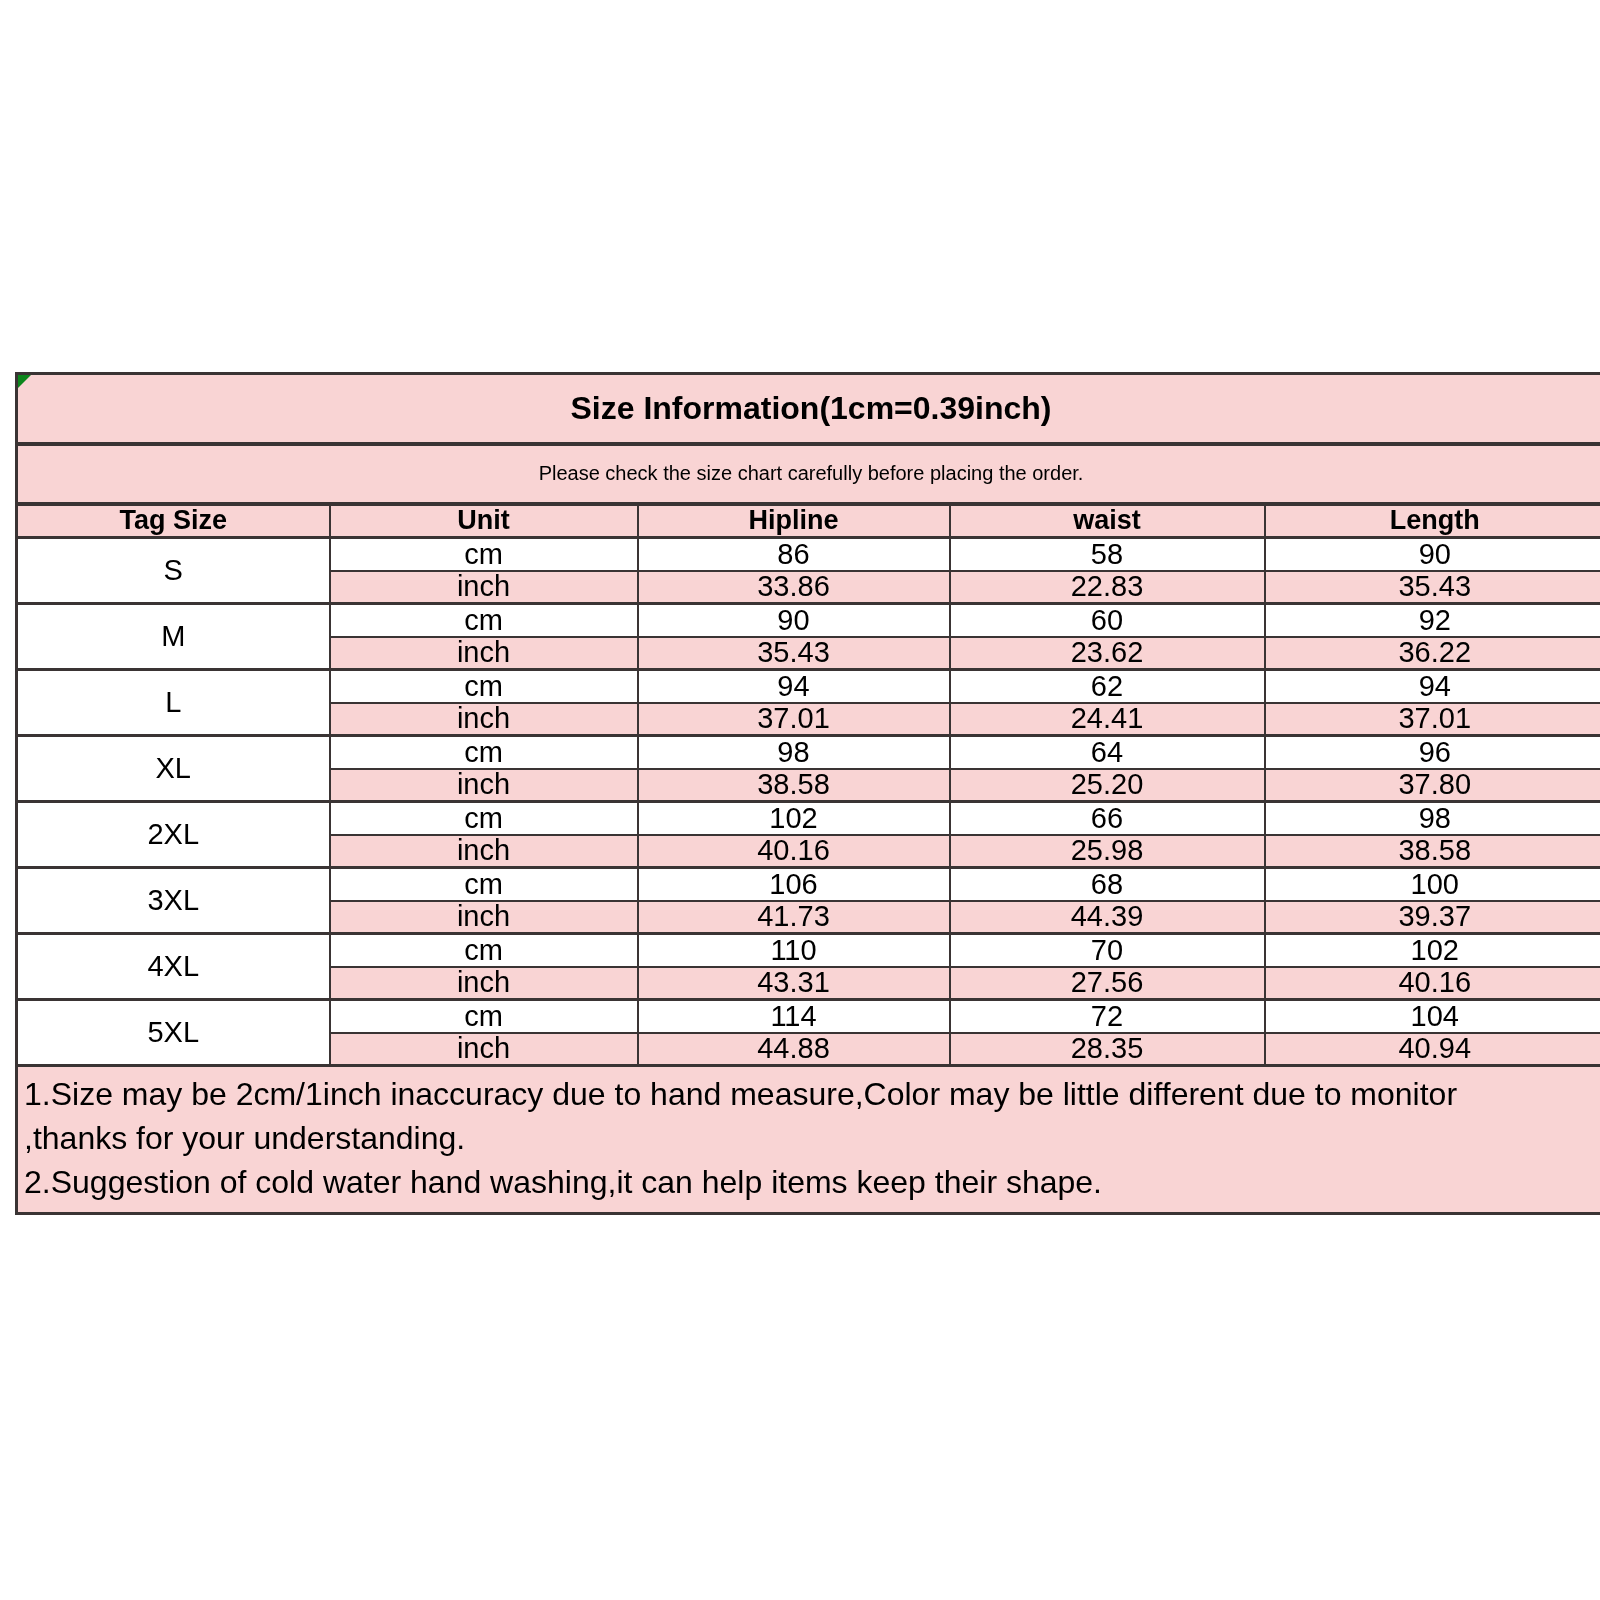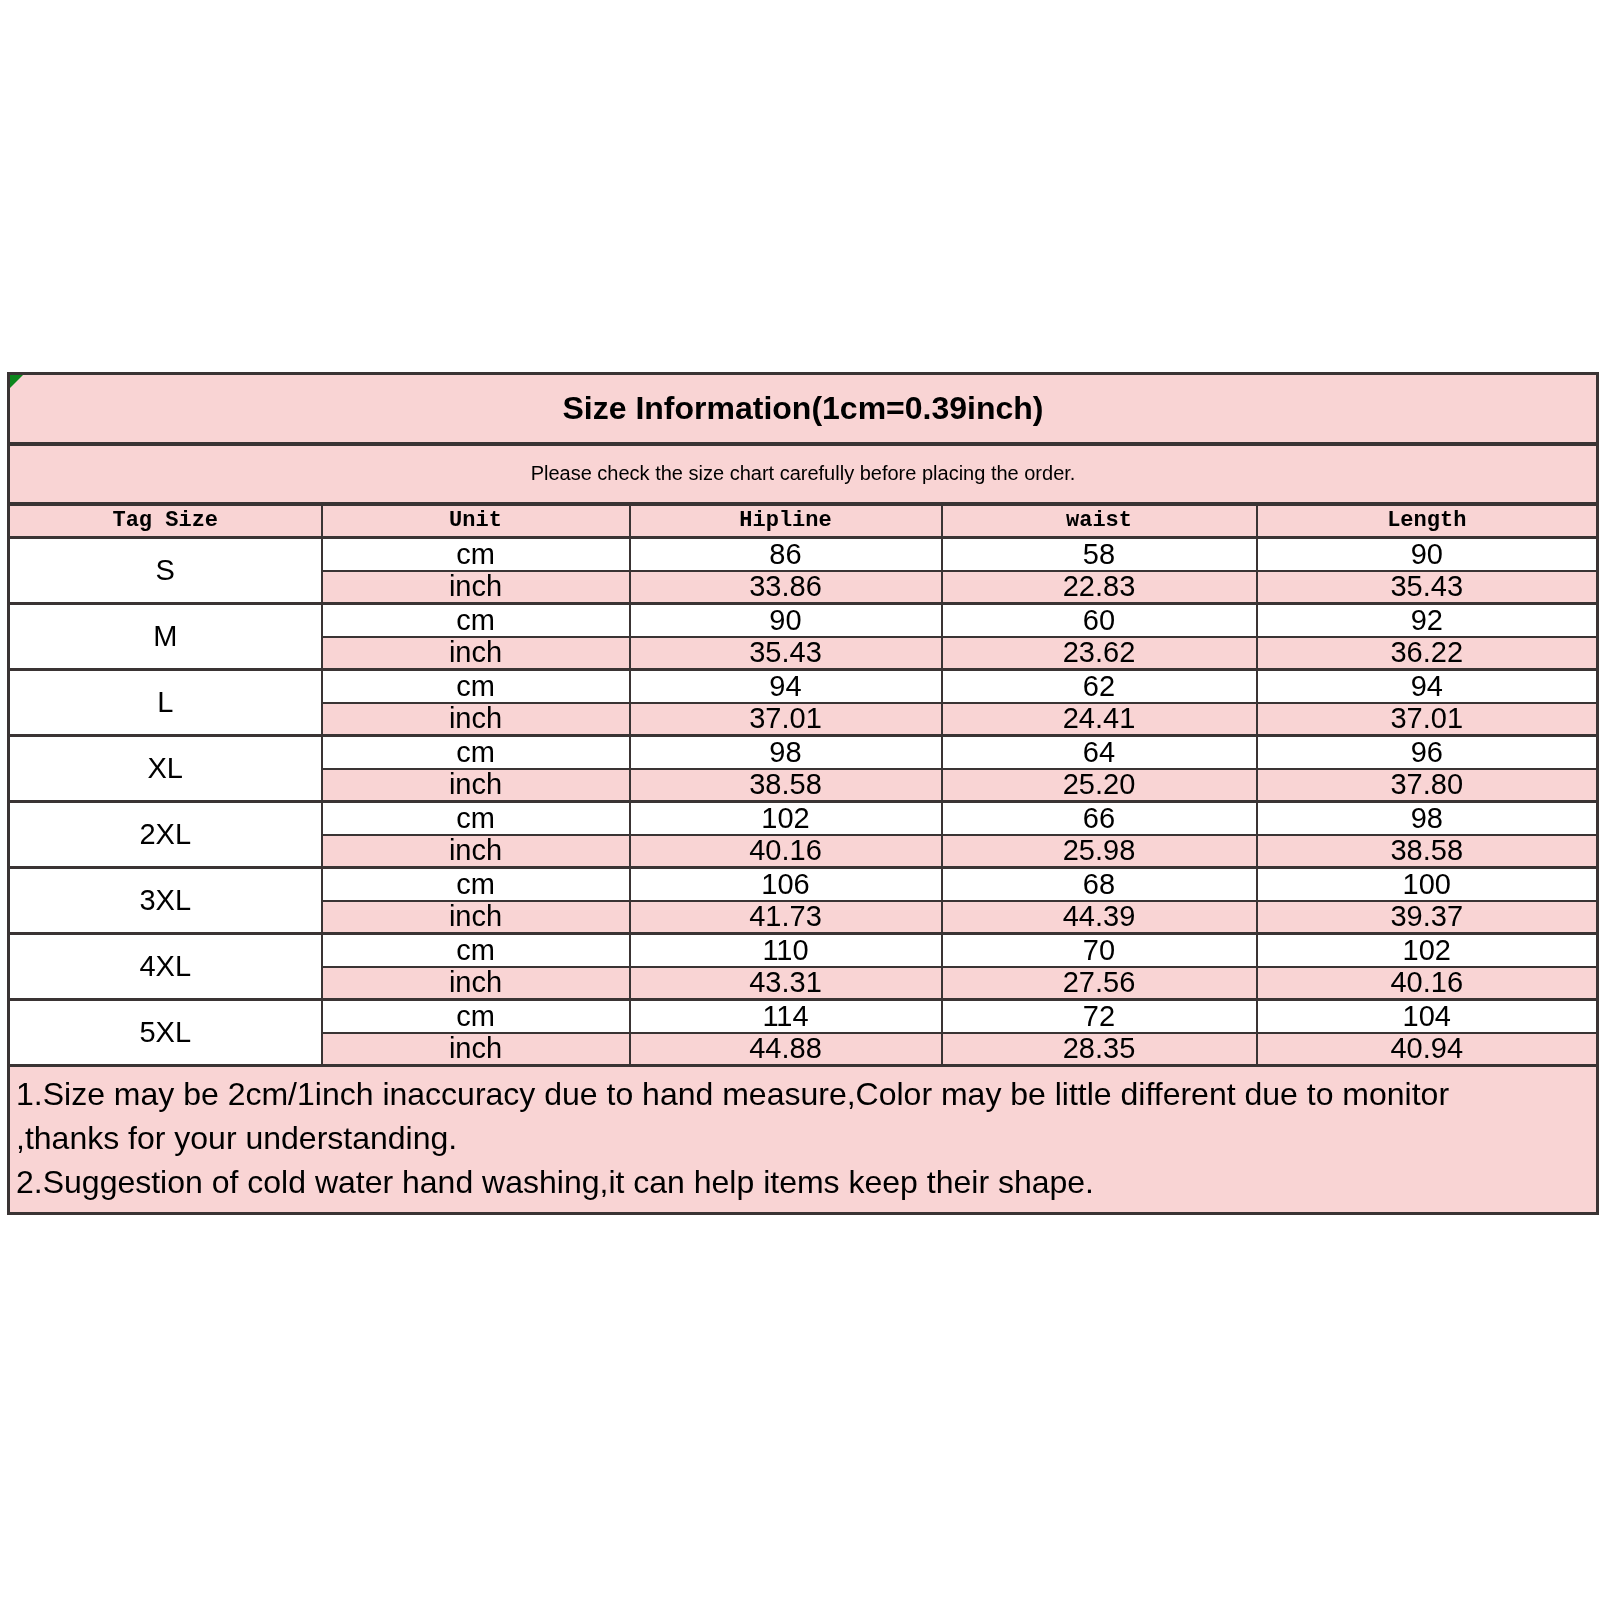--- a/index.html
+++ b/index.html
@@ -12,21 +12,21 @@
   }
   * { margin: 0; padding: 0; box-sizing: border-box; }
   html, body { background: var(--page_bg); }
   body {
     width: 1600px; height: 1600px;
     font-family: "Liberation Sans", "DejaVu Sans", sans-serif;
     color: var(--text);
     position: relative;
     overflow: hidden;
   }
-  .canvas { position: absolute; inset: 0; background: var(--page_bg); }
+  .canvas { position: absolute; inset: 0; background: var(--page_bg); margin-left: 8px; }
 
   .table-wrap {
     position: absolute;
     left: 7px; top: 372px;
     width: 1589px;
   }
   .corner-marker {
     position: absolute;
     left: 3px; top: 3px;
     width: 0; height: 0;
@@ -60,24 +60,23 @@
     height: 60px;
     background: var(--pink);
     font-weight: normal;
     font-size: 20px;
     border-bottom: 4px solid var(--border);
   }
   tr.header-row th {
     height: 34px;
     background: var(--pink);
     font-weight: bold;
-    font-size: 22px;
+    font-size: 27px;
     line-height: 1;
     border-bottom: 3px solid var(--border);
-    font-family: Liberation Mono, monospace;
   }
   tr.data-row td {
     height: 33px;
     font-size: 29px;
     line-height: 1;
     font-weight: normal;
   }
   tr.cm-row td { background: var(--white_cell); }
   tr.inch-row td { background: var(--pink); }
   td.tag-cell {

